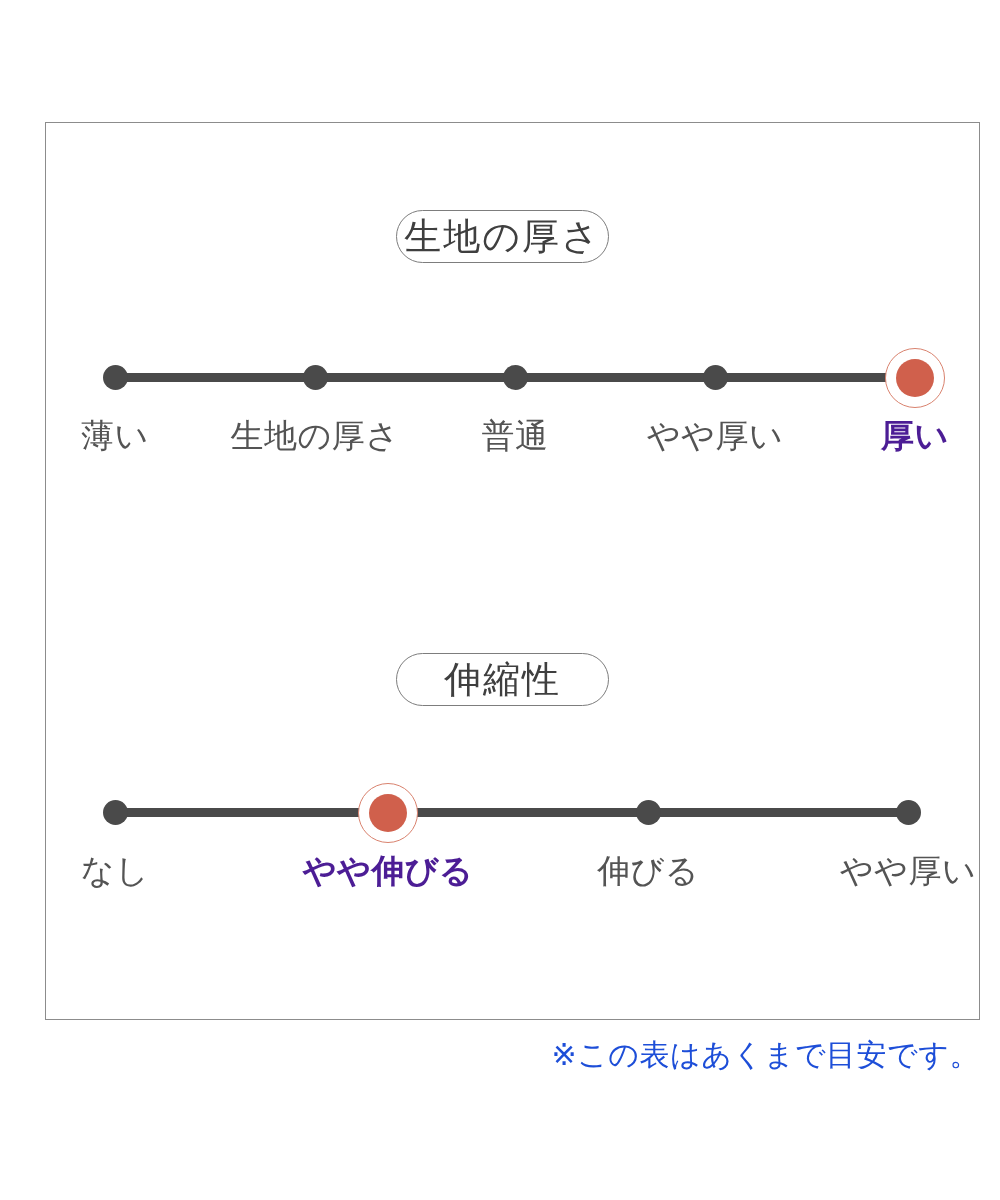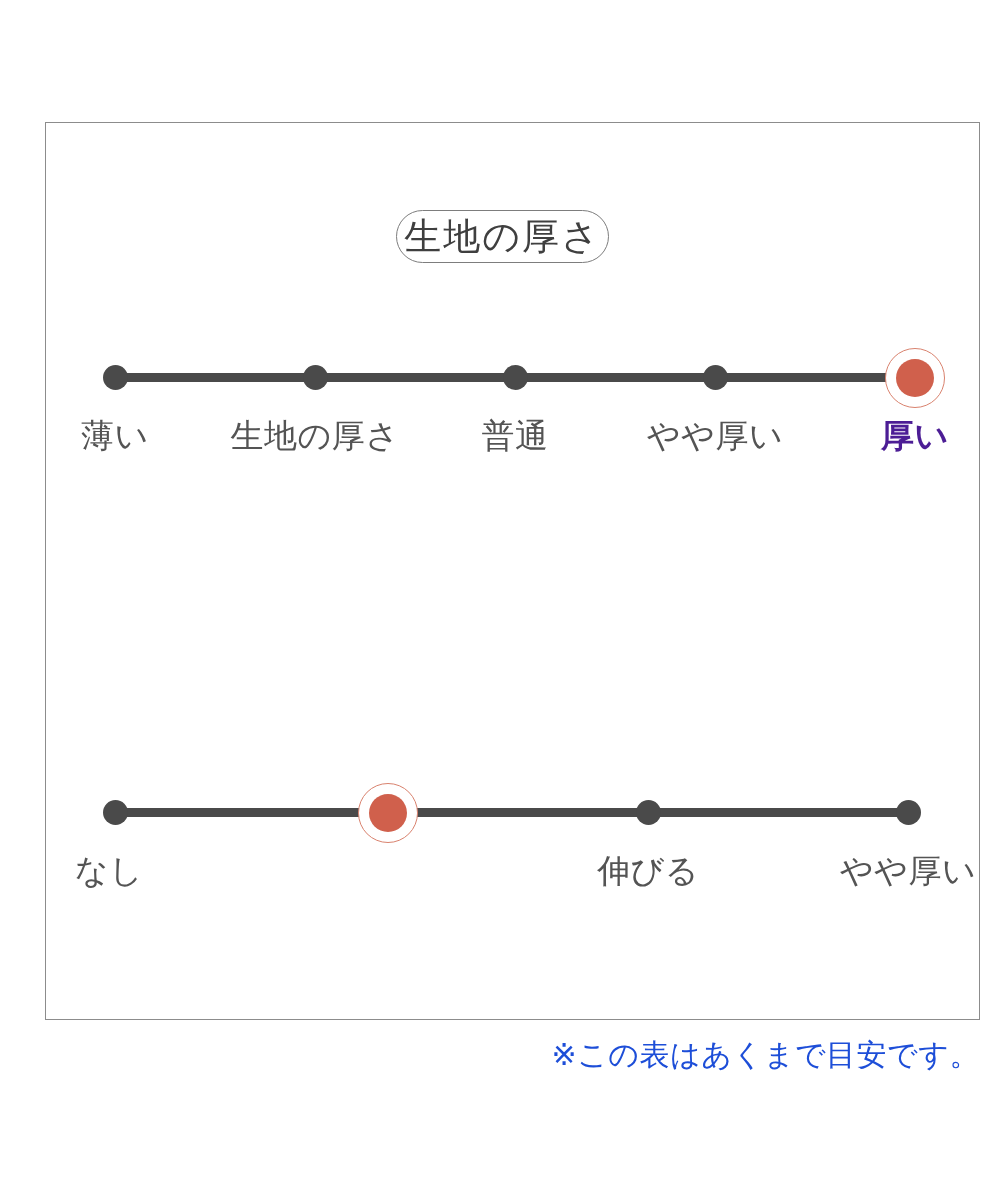--- a/index.html
+++ b/index.html
@@ -161,27 +161,29 @@
       <div class="tick-label" style="left: 304px;">生地の厚さ</div>
       <div class="node" style="left: 504px;"></div>
       <div class="tick-label" style="left: 504px;">普通</div>
       <div class="node" style="left: 704px;"></div>
       <div class="tick-label" style="left: 704px;">やや厚い</div>
       <div class="halo" style="left: 904px;"></div>
       <div class="node selected" style="left: 904px;"></div>
       <div class="tick-label active" style="left: 904px;">厚い</div>
     </div>
 
+  <div class="badge badge-2">伸縮性</div>
 
   <div class="scale scale-2" id="scale-1">
       <div class="track" style="left: 104px; width: 793px;"></div>
       <div class="node" style="left: 104px;"></div>
-      <div class="tick-label" style="left: 98px;">なし</div>
+      <div class="tick-label" style="left: 104px;">なし</div>
       <div class="halo" style="left: 377px;"></div>
       <div class="node selected" style="left: 377px;"></div>
+      <div class="tick-label active" style="left: 377px;">やや伸びる</div>
       <div class="node" style="left: 637px;"></div>
       <div class="tick-label" style="left: 637px;">伸びる</div>
       <div class="node" style="left: 897px;"></div>
       <div class="tick-label" style="left: 897px;">やや厚い</div>
     </div>
 
   <div class="footnote">※この表はあくまで目安です。</div>
 
 </div>
 

